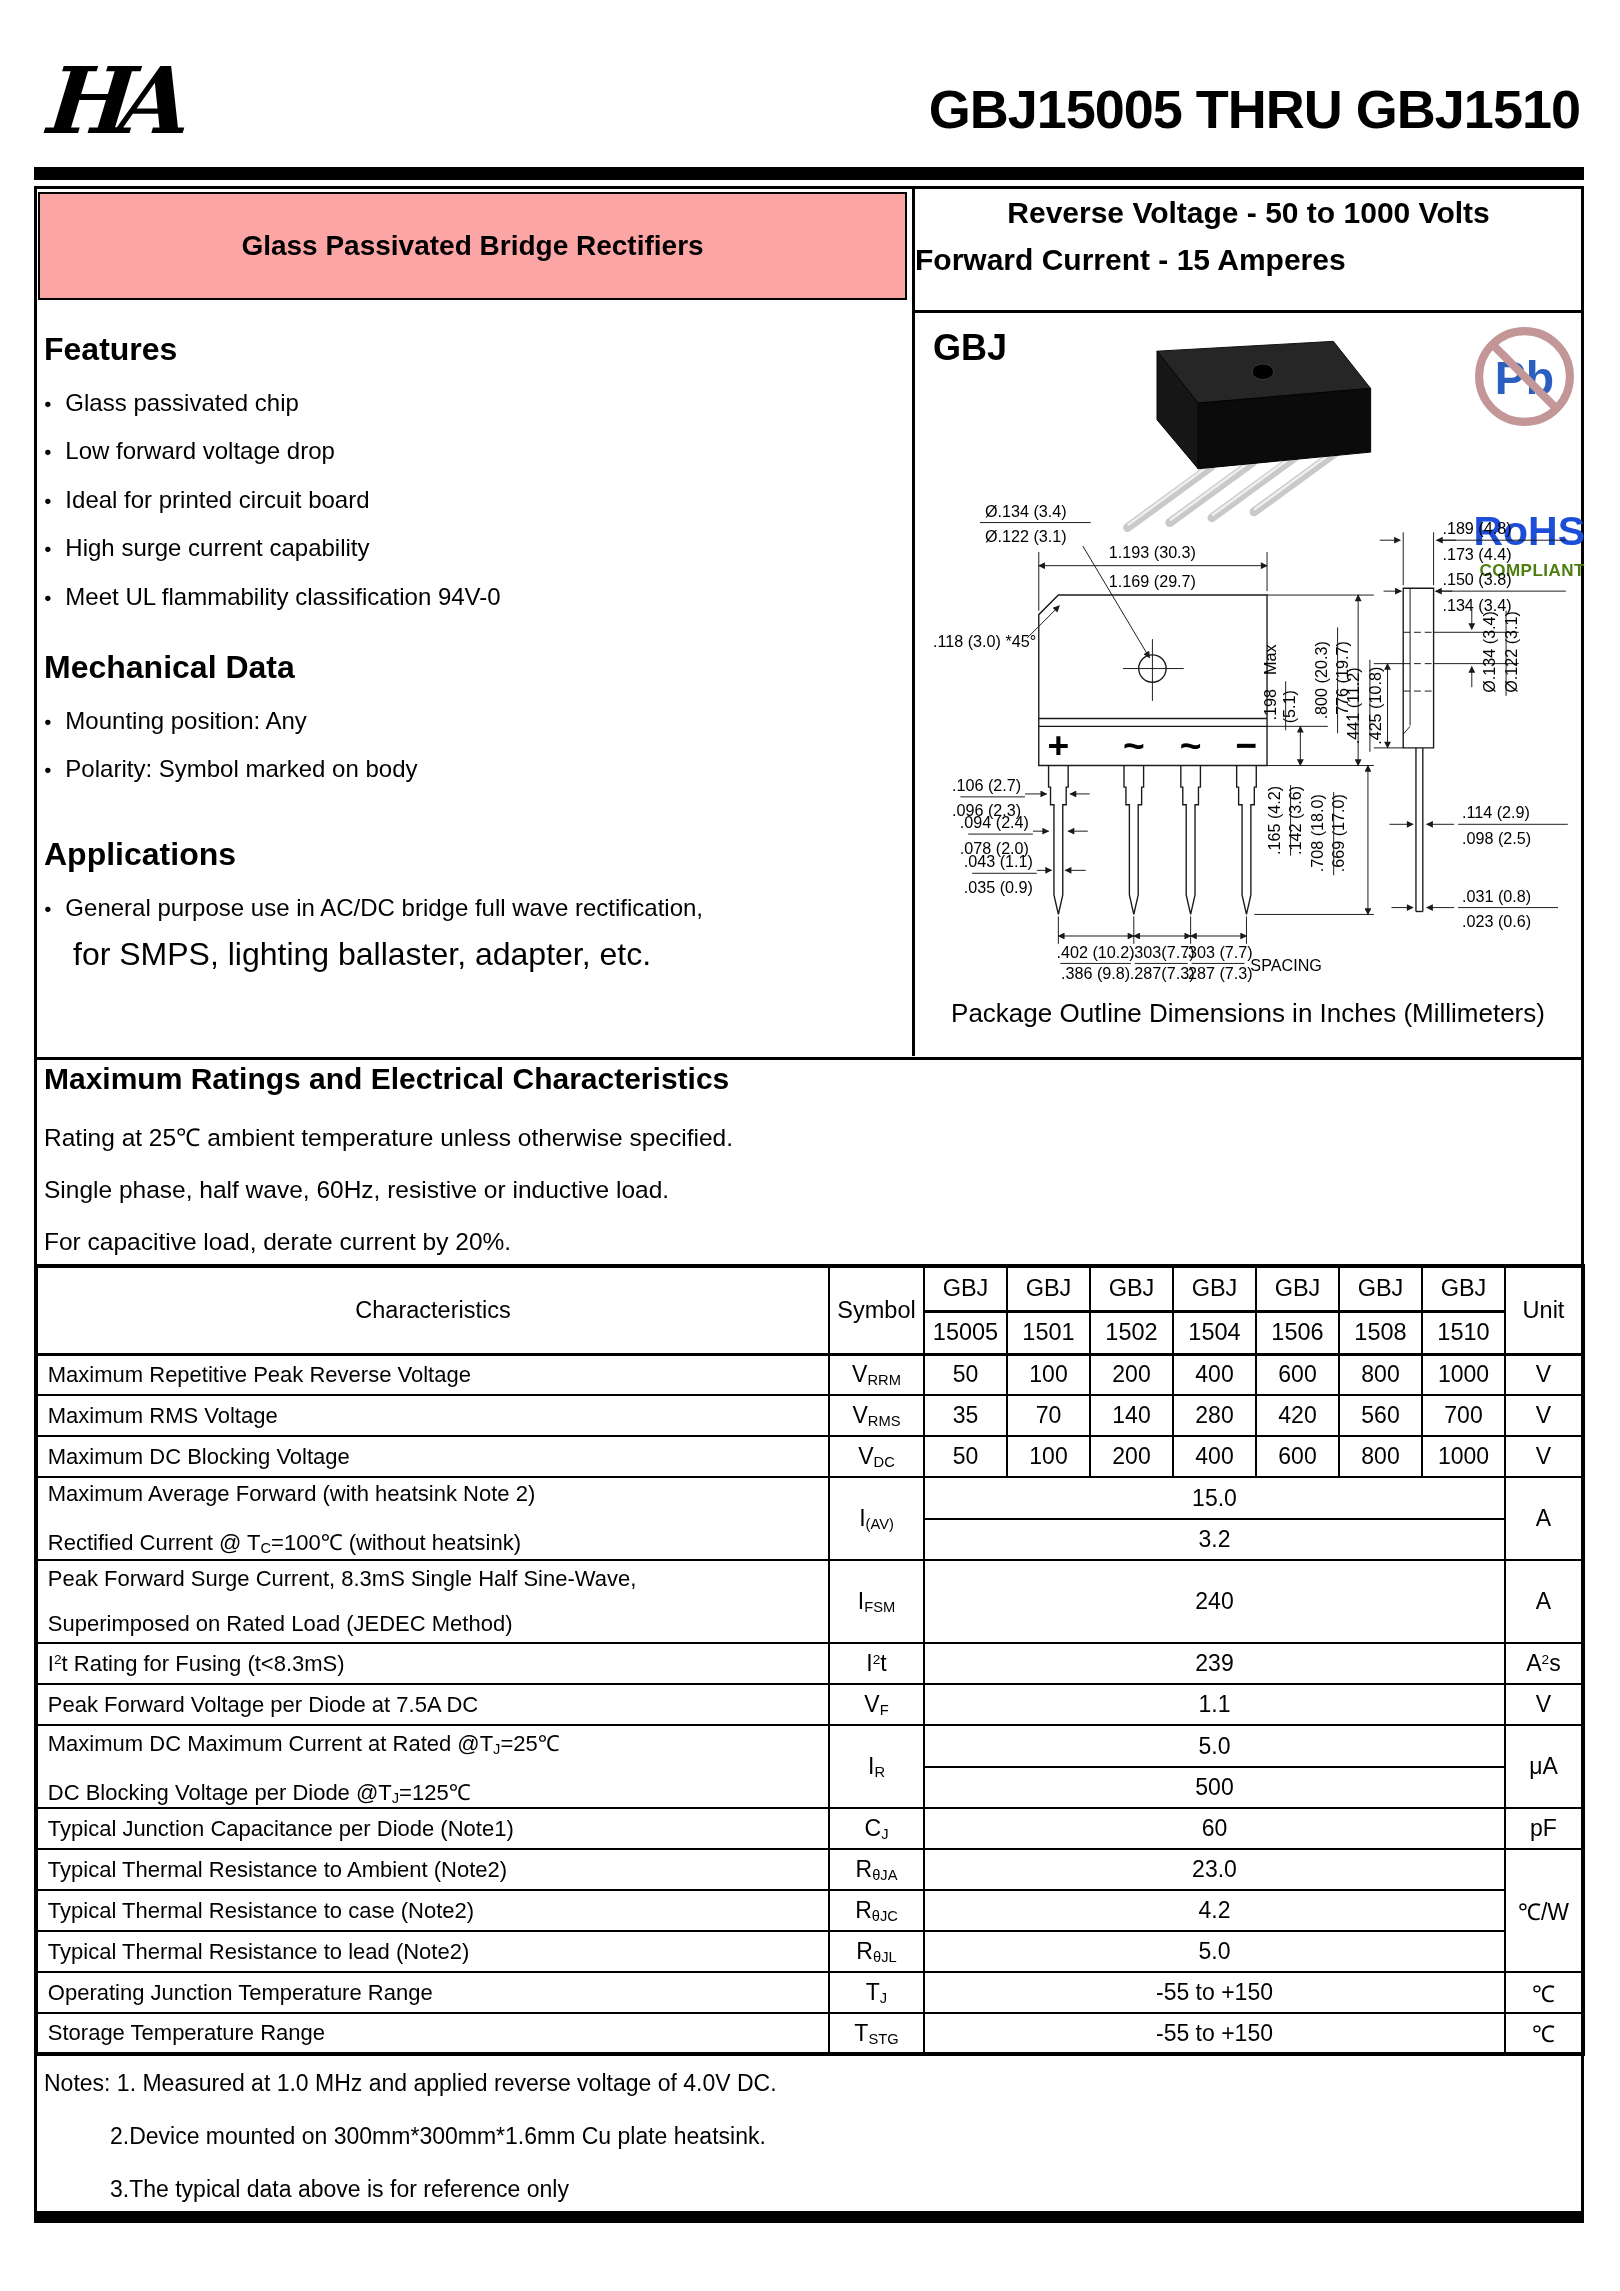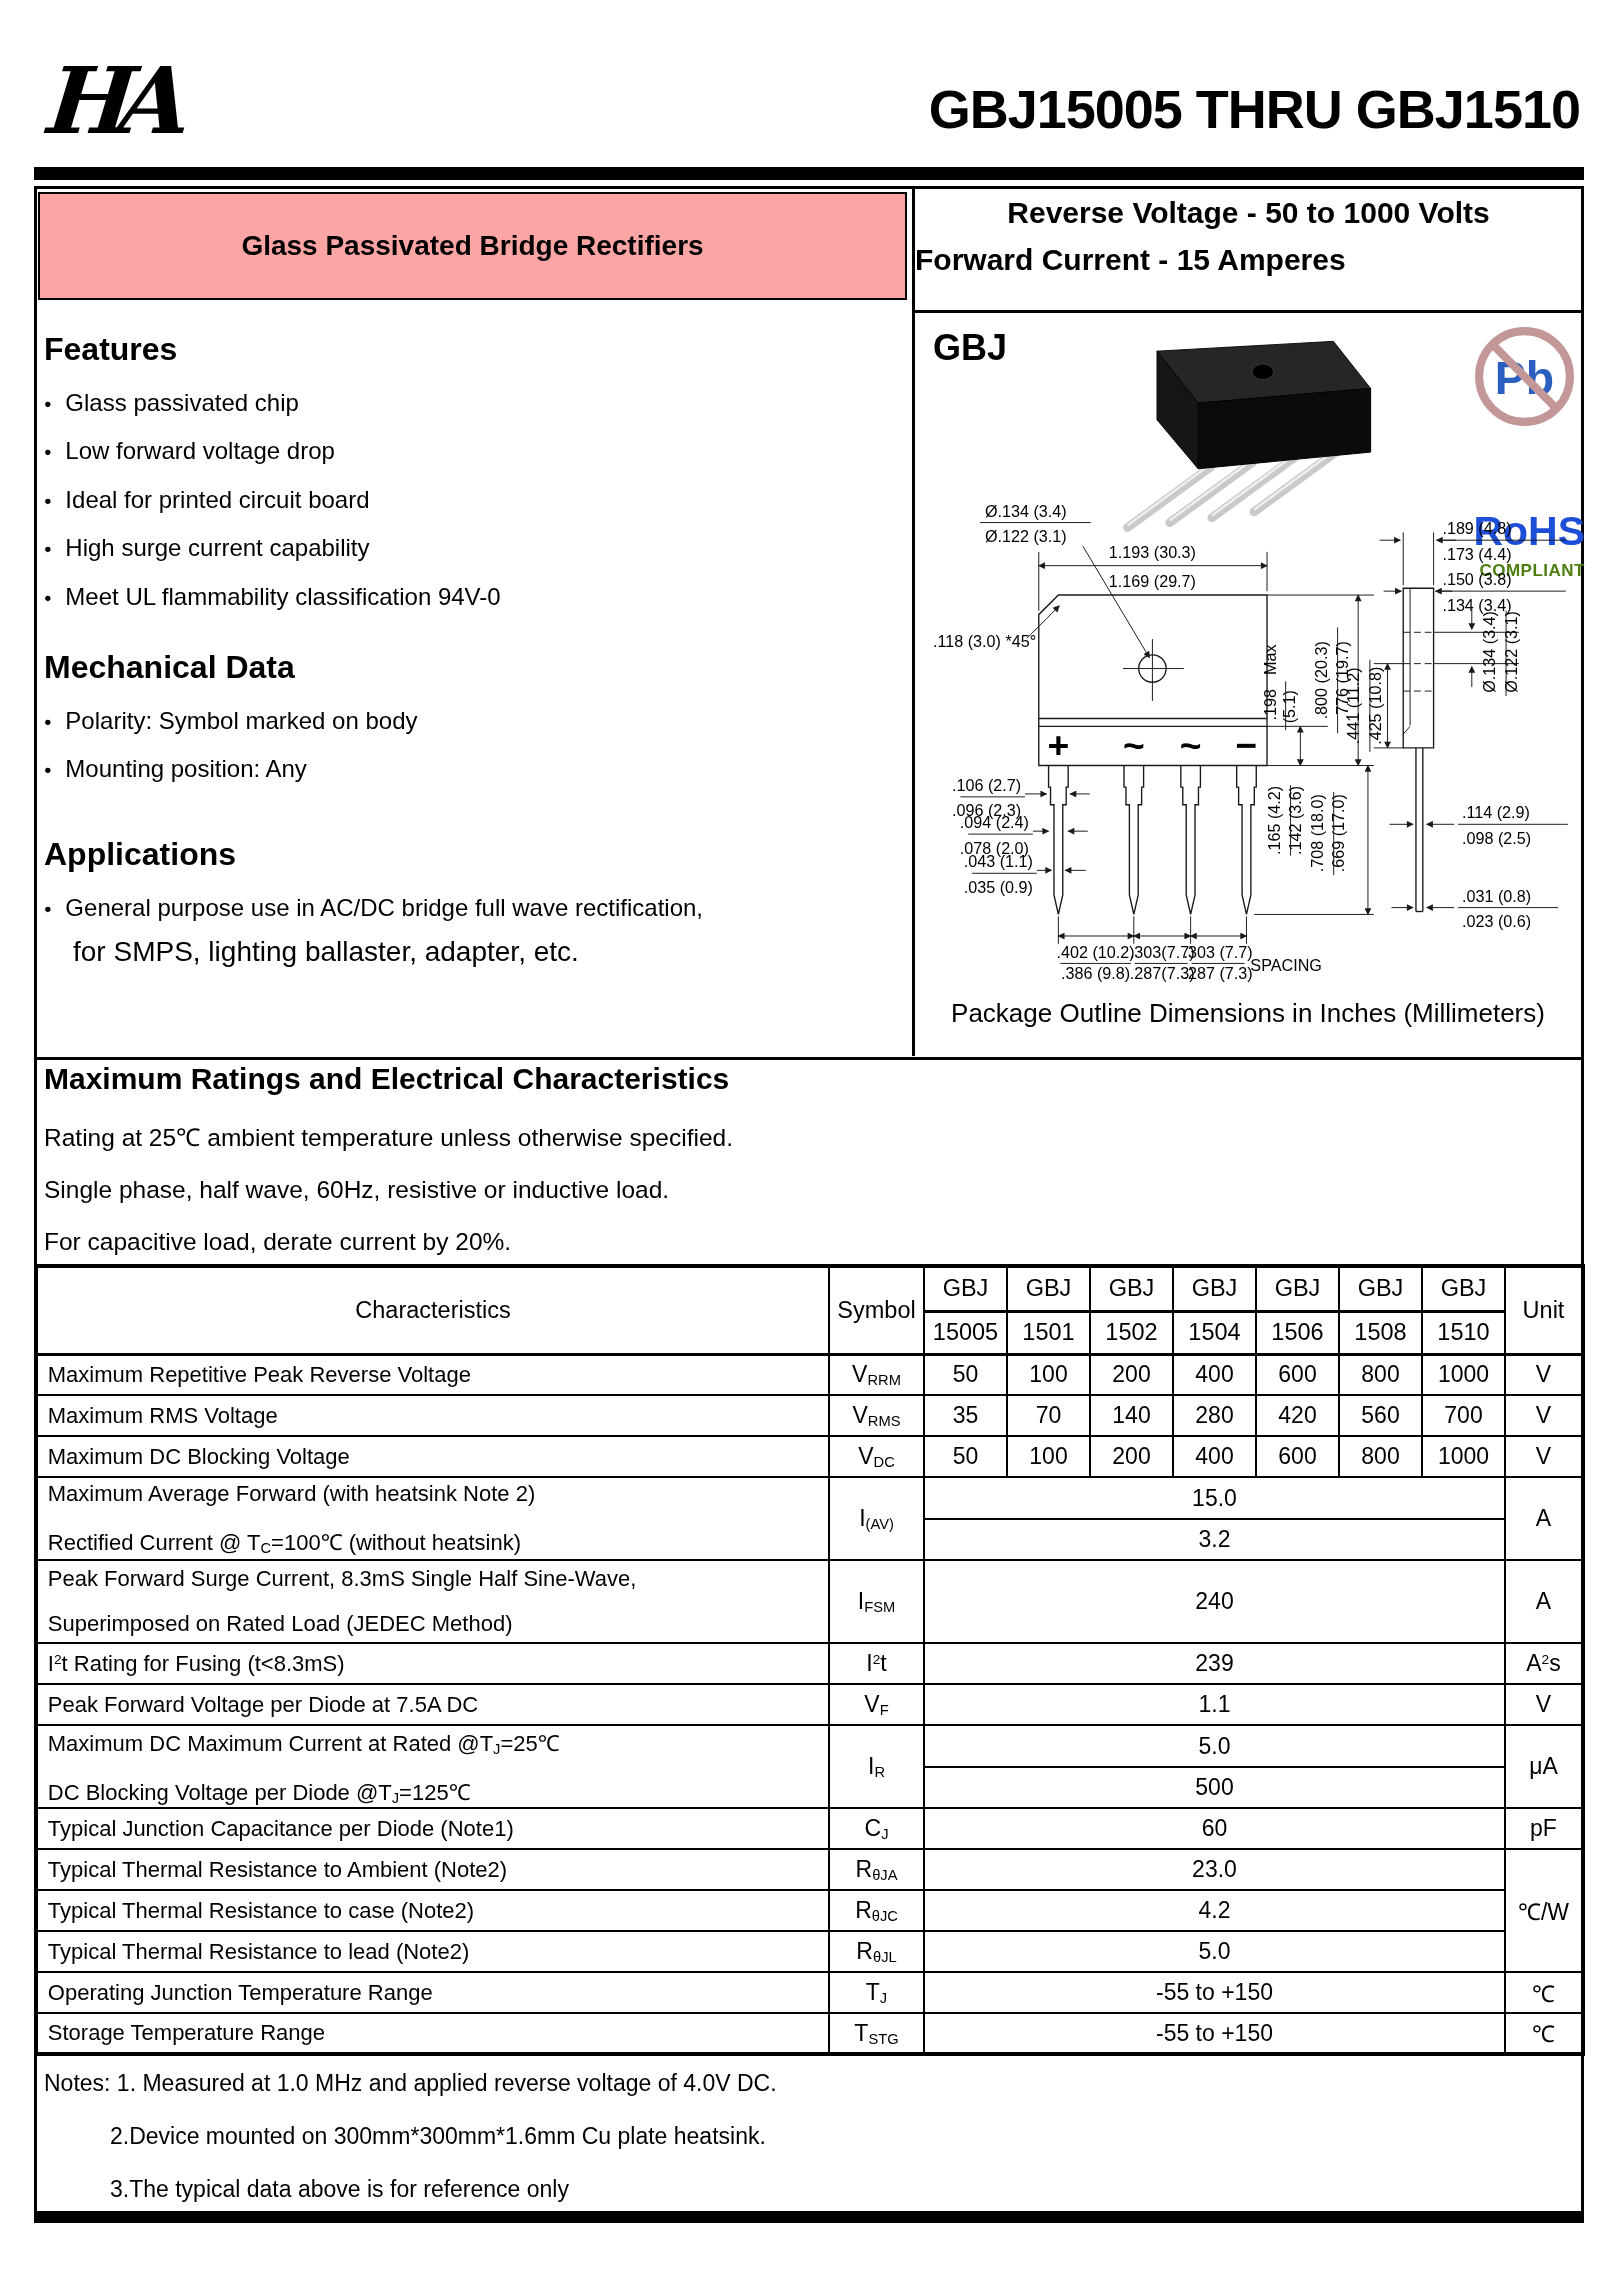--- a/index.html
+++ b/index.html
@@ -27,21 +27,21 @@
 
   
   .sec-head { font-size:32px; font-weight:bold; }
   .features-block { left:44px; top:331px; width:843px; }
   .mech-block { left:44px; top:649px; width:843px; }
   .app-block { left:44px; top:836px; width:863px; }
   .b-item { margin-top:20.6px; font-size:24px; display:flex; align-items:center; }
   .b-item:first-of-type { margin-top:23.5px; }
   .dot { display:inline-block; margin-right:13.7px; }
   .dot::before { content:"\25CF"; font-size:12.7px; position:relative; top:-2.9px; }
-  .app-line2 { margin-top:14.7px; margin-left:29px; font-size:28px; }
+  .app-line2 { margin-top:14.7px; margin-left:29px; font-size:32px; }
 
   
   .gbj-label { left:933px; top:327px; font-size:36px; font-weight:bold; }
   .rohs { left:1384px; top:508px; width:201px; text-align:right; font-size:41px; font-weight:bold; }
   .rohs-sub { left:1384px; top:561px; width:201px; text-align:right; font-size:17px; font-weight:bold; letter-spacing:0.5px; }
   .pkg-caption { left:912px; top:998px; width:672px; text-align:center; font-size:26px; }
 
   
   .ratings-block { left:44px; top:1062px; width:882px; }
   .ratings-block .rh { font-size:30px; font-weight:bold; }
@@ -117,25 +117,25 @@
     <div class="b-item">
         <span class="dot"></span>
         <span>Meet UL flammability classification 94V-0</span>
       </div>
   </div>
 
   <div class="abs mech-block">
     <div class="sec-head">Mechanical Data</div>
     <div class="b-item">
         <span class="dot"></span>
+        <span>Mounting position: Any</span>
+      </div>
+    <div class="b-item">
+        <span class="dot"></span>
         <span>Polarity: Symbol marked on body</span>
-      </div>
-    <div class="b-item">
-        <span class="dot"></span>
-        <span>Mounting position: Any</span>
       </div>
   </div>
 
   <div class="abs app-block">
     <div class="sec-head">Applications</div>
     <div class="b-item">
         <span class="dot"></span>
         <span>General purpose use in AC/DC bridge full wave rectification,</span>
       </div>
     <div class="app-line2">for SMPS, lighting ballaster, adapter, etc.</div>

